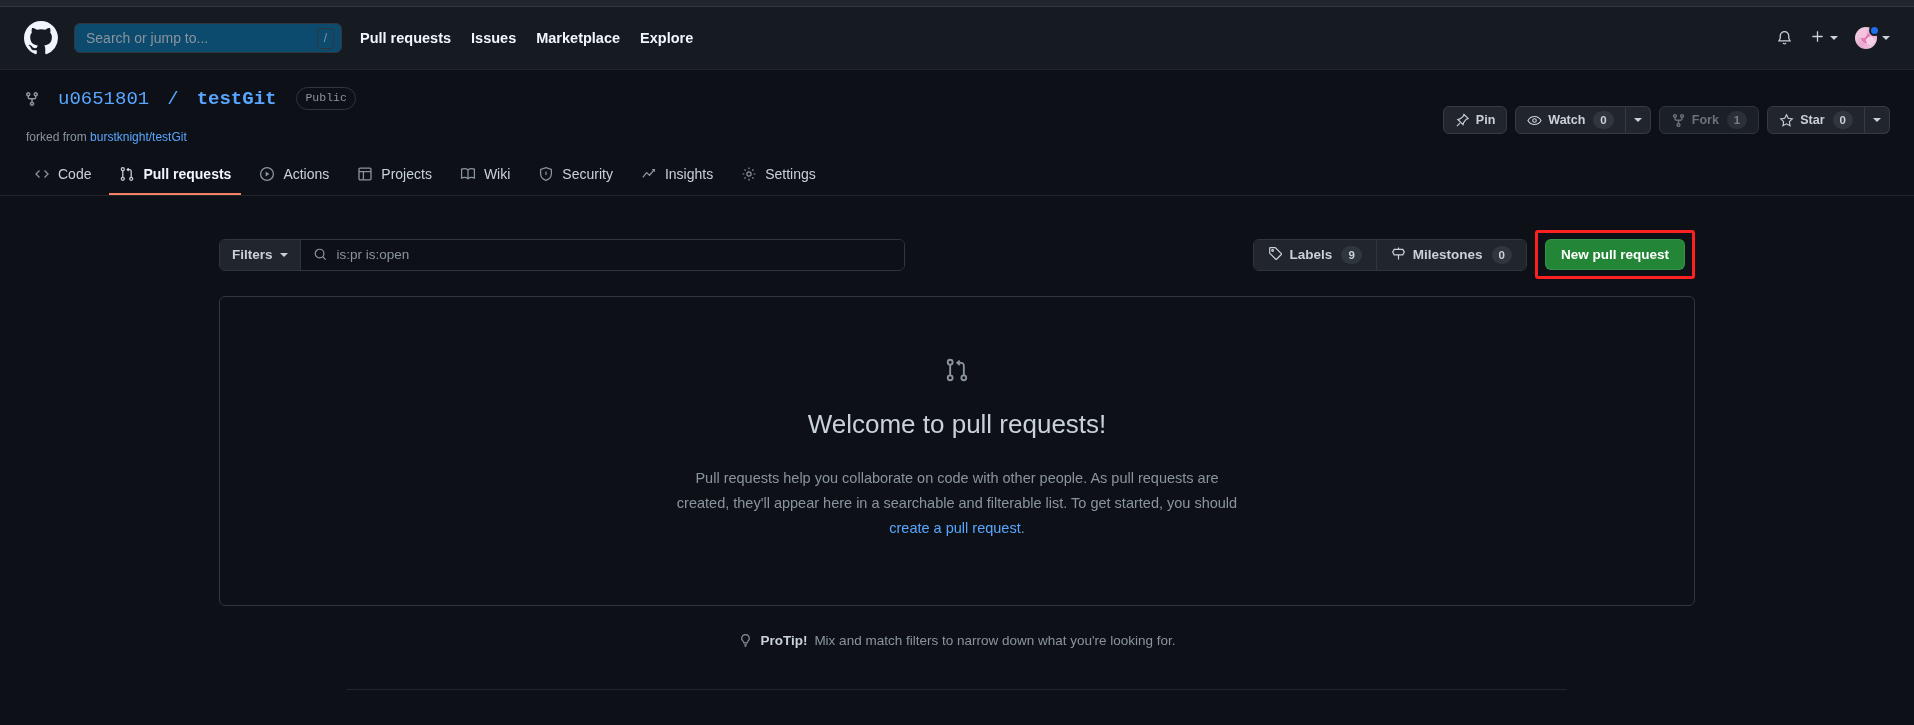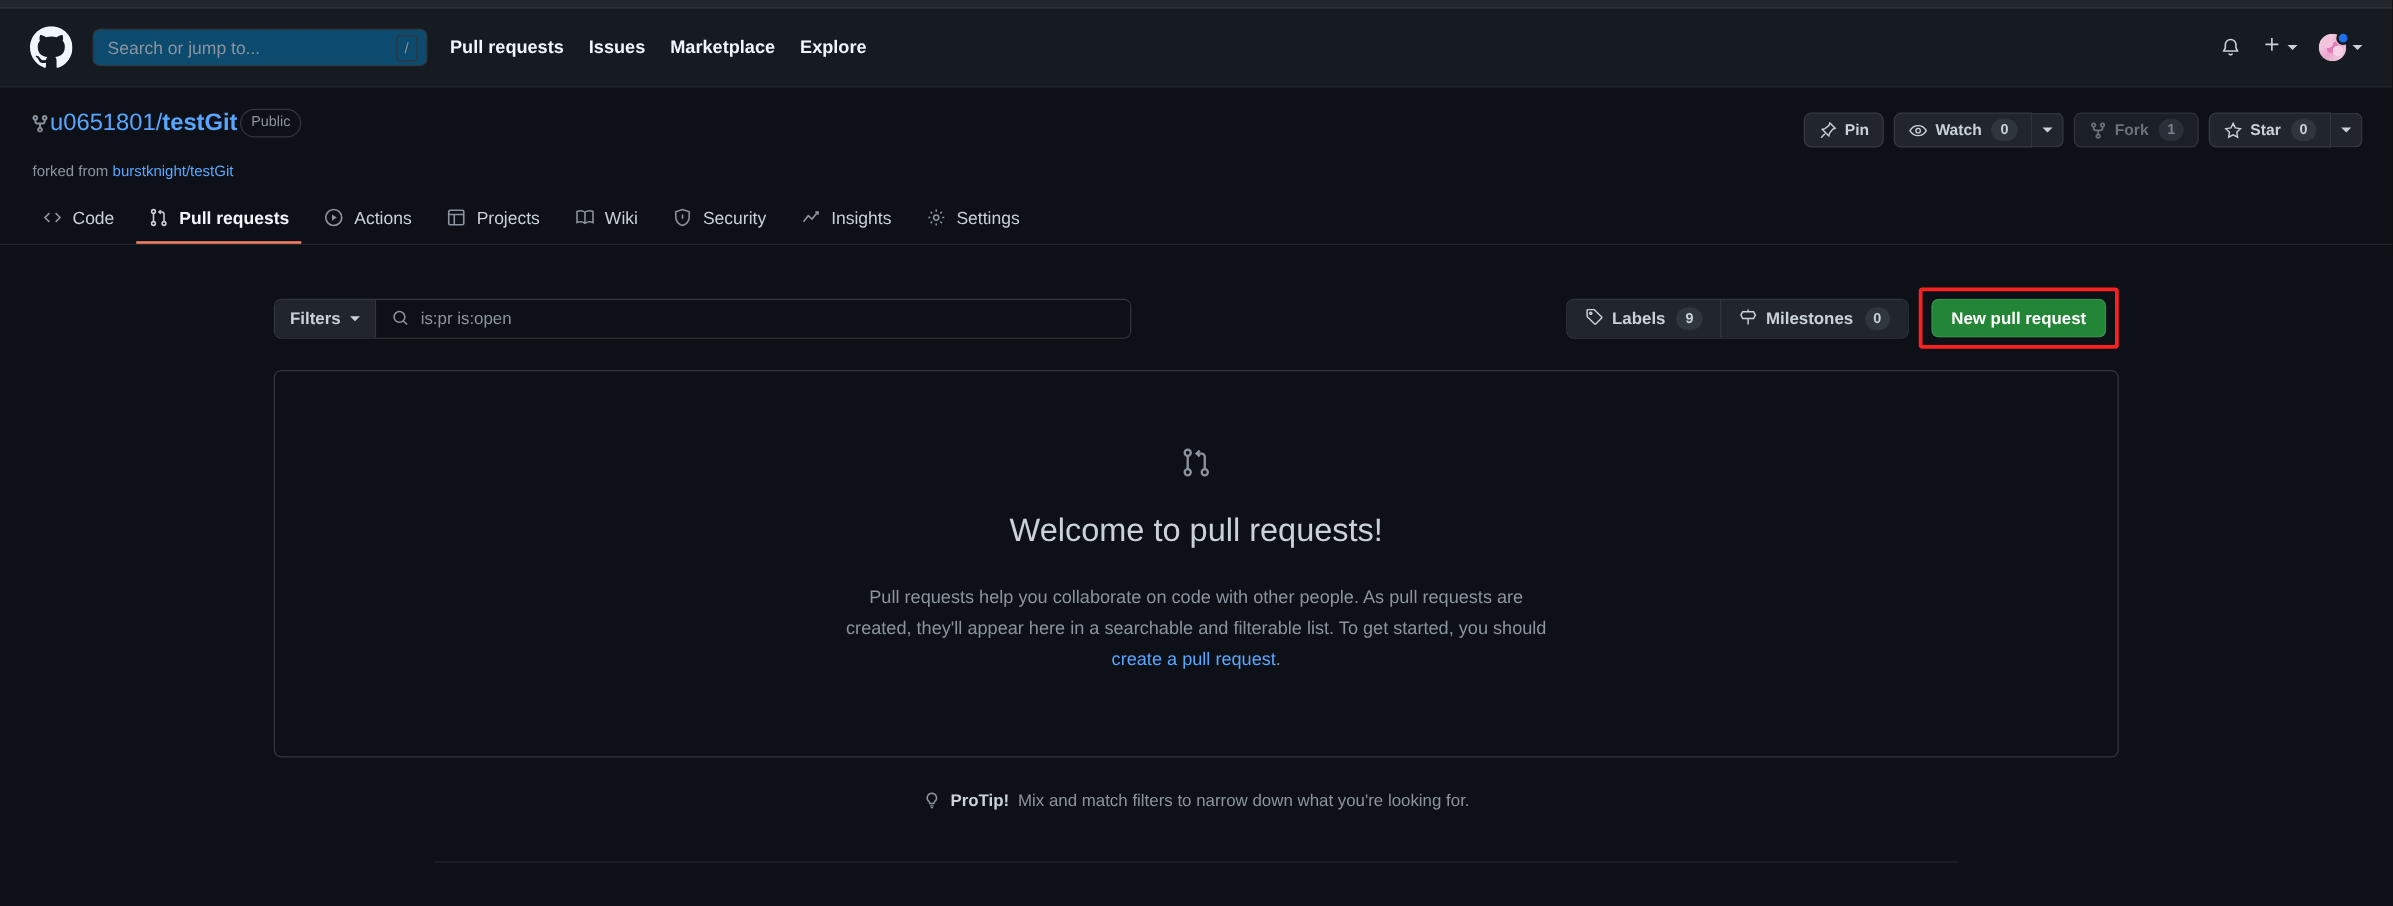--- a/index.html
+++ b/index.html
@@ -69,35 +69,35 @@
       linear-gradient(135deg, #f7e3ee, #e9a8cd 55%, #f3d7e6);
   }
   .avatar-dot {
     position: absolute; right: -3px; top: -2px;
     width: 11px; height: 11px; border-radius: 50%;
     background: #1f6feb; border: 2px solid #161b22;
   }
 
   
   .repo-head { padding: 17px 24px 0 24px; position: relative; }
-  .repo-title-row { display: flex; align-items: center; gap: 0; }
+  .repo-title-row { display: flex; align-items: center; gap: 18px; font-family: Liberation Mono, monospace; }
   .repo-fork-icon { color: #8b949e; display: flex; }
   .repo-owner, .repo-name { font-size: 19px; color: #58a6ff; text-decoration: none; }
   .repo-name { font-weight: 600; }
   .repo-sep { font-size: 19px; color: #58a6ff; }
   .badge-public {
     font-size: 11.5px; color: #8b949e;
     border: 1px solid #30363d; border-radius: 2em;
     padding: 1px 8px 2px; line-height: 18px; margin-left: 2px;
   }
   .forked-from { font-size: 12px; color: #8b949e; margin-top: 20px; padding-left: 2px; }
   .forked-from a { color: #58a6ff; text-decoration: none; }
 
   .repo-actions {
-    position: absolute; right: 24px; top: 20px;
+    position: absolute; right: 24px; top: 36px;
     display: flex; align-items: center; gap: 8px;
   }
   .btn {
     height: 28px; display: inline-flex; align-items: center; gap: 6px;
     background: #21262d; border: 1px solid #363b42; border-radius: 6px;
     color: #c9d1d9; font-size: 12.5px; font-weight: 600;
     padding: 0 11px; white-space: nowrap; cursor: pointer;
   }
   .btn.disabled { color: #6a727c; background: #1b2027; border-color: #2e343b; cursor: default; }
   .btn svg { display: block; }

